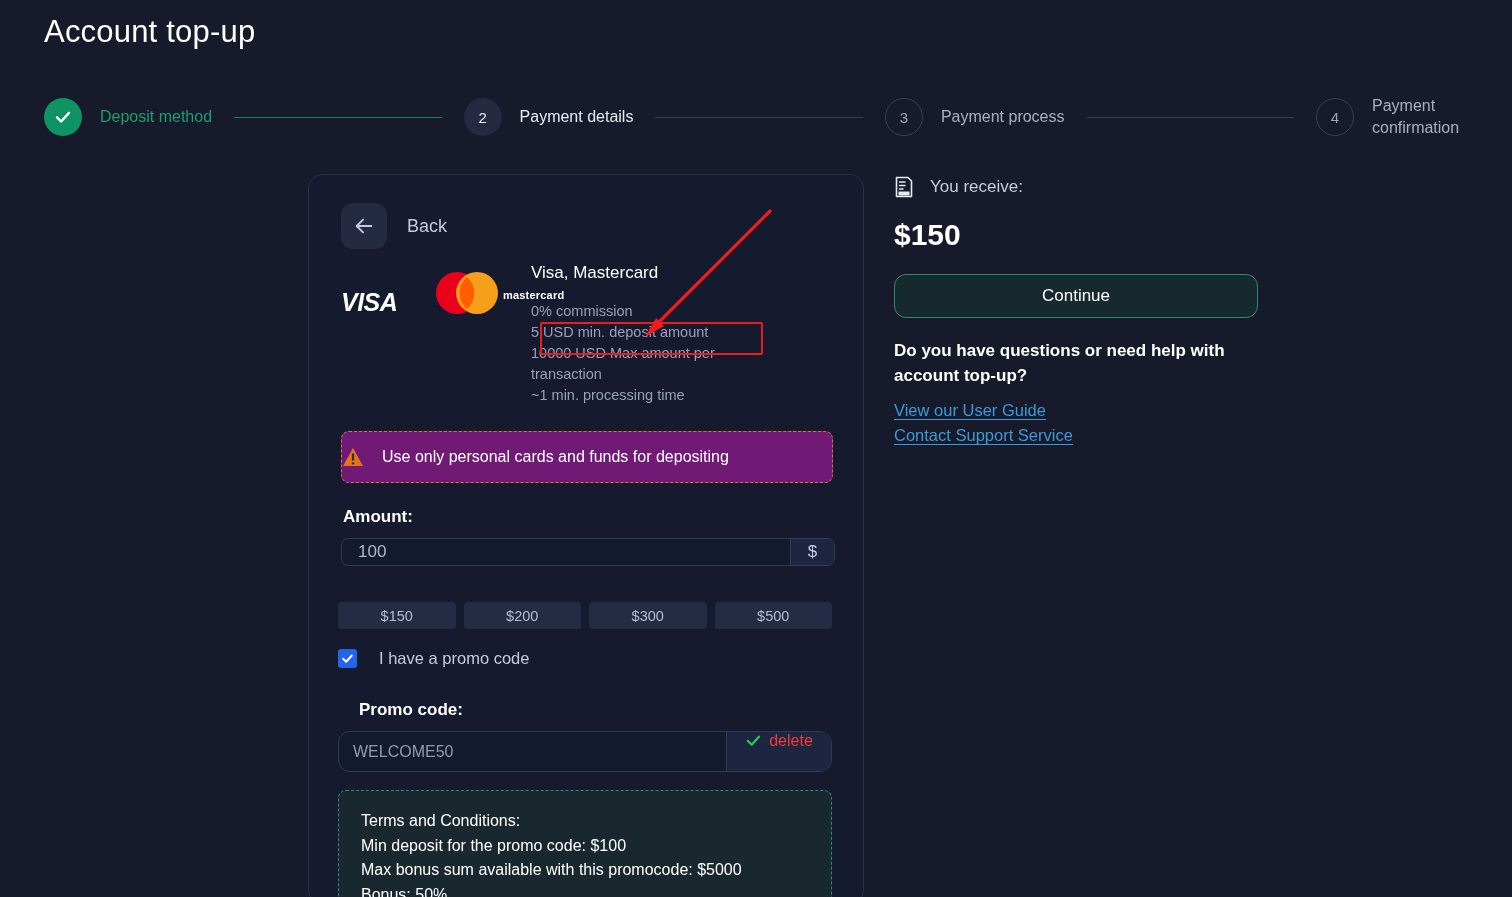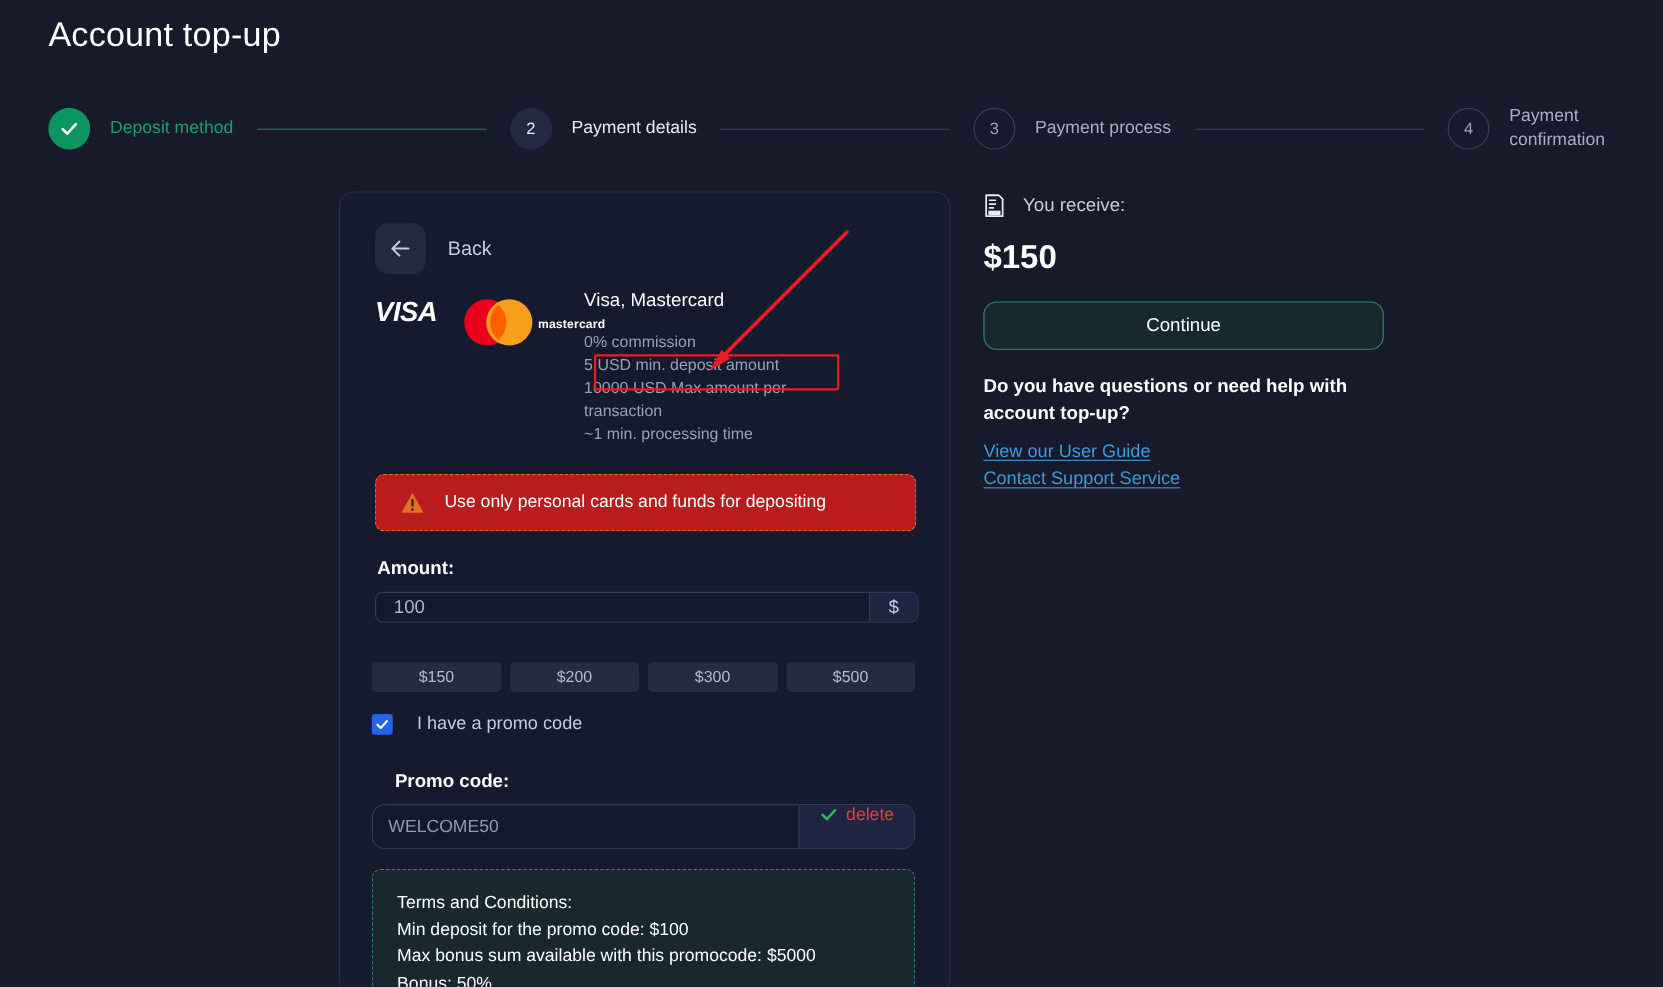--- a/index.html
+++ b/index.html
@@ -62,39 +62,39 @@
     width: 46px; height: 46px; border-radius: 12px;
     background: #242a42; display: flex; align-items: center; justify-content: center;
   }
   .back-label { margin-left: 20px; font-size: 18px; color: #c6ccdd; }
 
   
   .method {
     position: absolute; left: 32px; top: 86px;
     width: 492px; display: flex; align-items: flex-start;
   }
-  .logos { width: 190px; padding-top: 10px; display: flex; align-items: flex-start; gap: 0; }
+  .logos { width: 190px; padding-top: 10px; display: flex; align-items: flex-end; gap: 14px; }
   .visa-logo { font-size: 0; line-height: 0; }
   .mc-wrap { display: flex; flex-direction: row; align-items: center; }
   .mc-word {
     font-size: 11px; font-weight: 700; color: #ffffff;
     letter-spacing: .2px; margin-top: 2px;
   }
   .method-info { padding-top: 2px; }
   .method-name { font-size: 17px; color: #ffffff; margin-bottom: 18px; }
   .method-line { font-size: 14.5px; line-height: 21px; color: #98a1b8; }
 
   
   .warn {
     position: absolute; left: 32px; top: 256px;
     width: 492px; height: 52px;
-    background: #b91c1c;
+    background: #701a75;
     border: 1px dashed #d5793a;
     border-radius: 8px;
-    display: flex; align-items: center; padding-left: 22px;
+    display: flex; align-items: center; 
   }
   .warn-text { margin-left: 18px; font-size: 16px; color: #ffffff; font-weight: 400; }
 
   
   .amount-label {
     position: absolute; left: 34px; top: 332px;
     font-size: 17px; color: #ffffff; font-weight: 600;
   }
   .amount-field {
     position: absolute; left: 32px; top: 363px;

